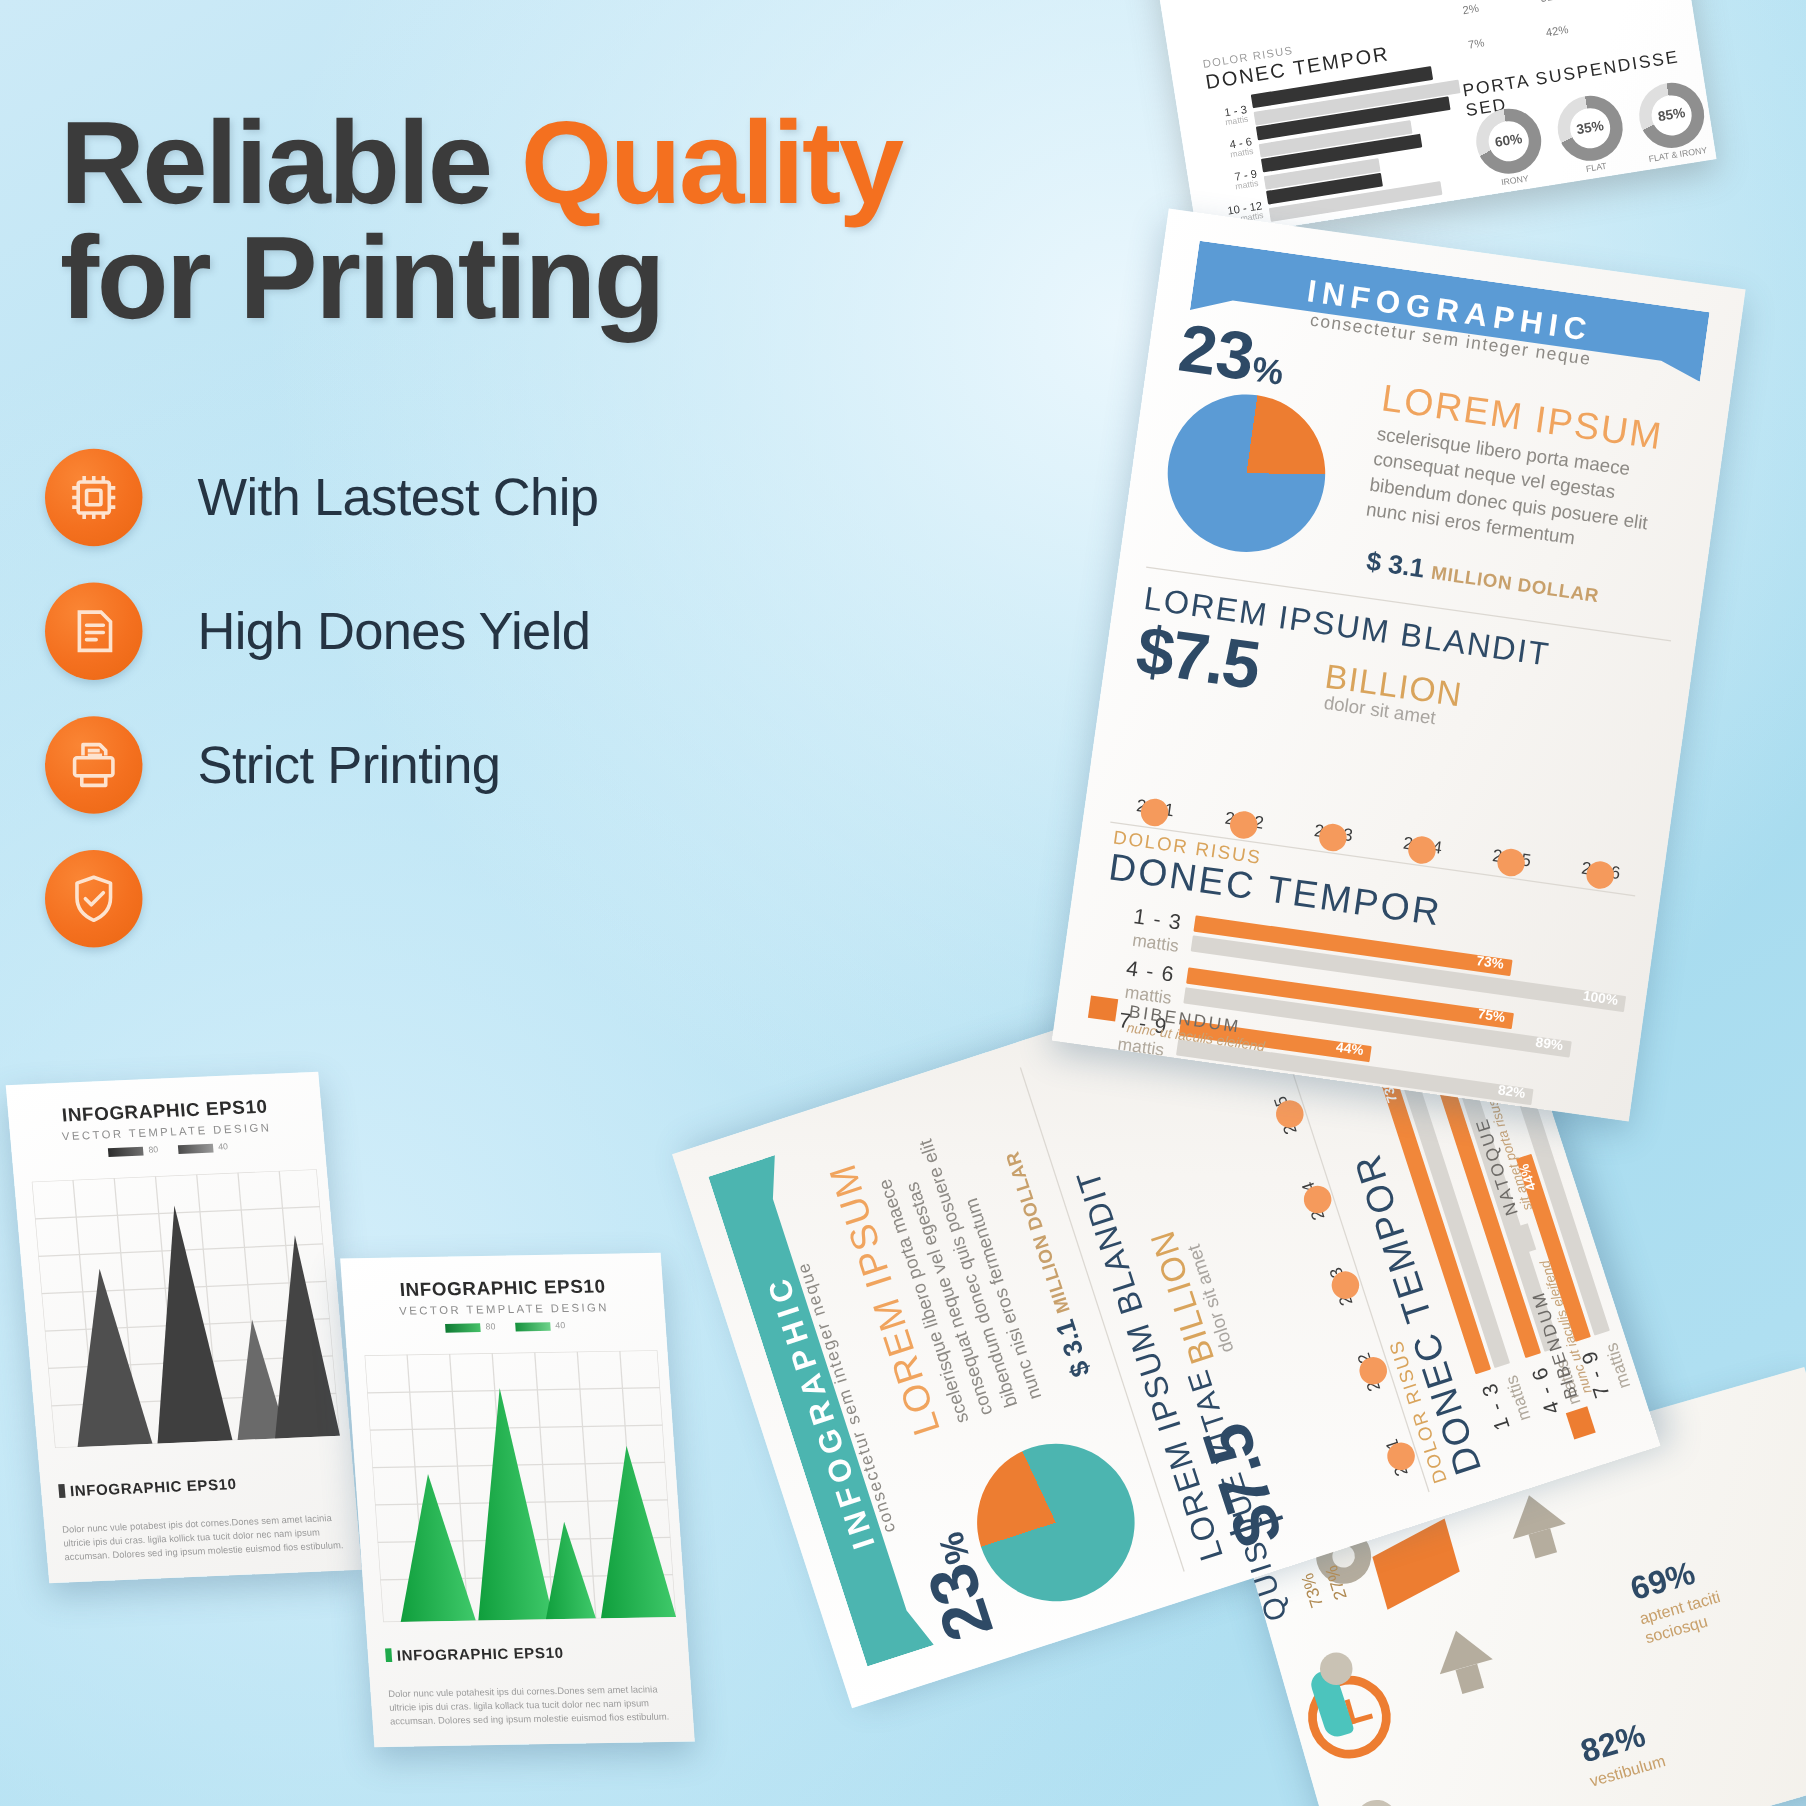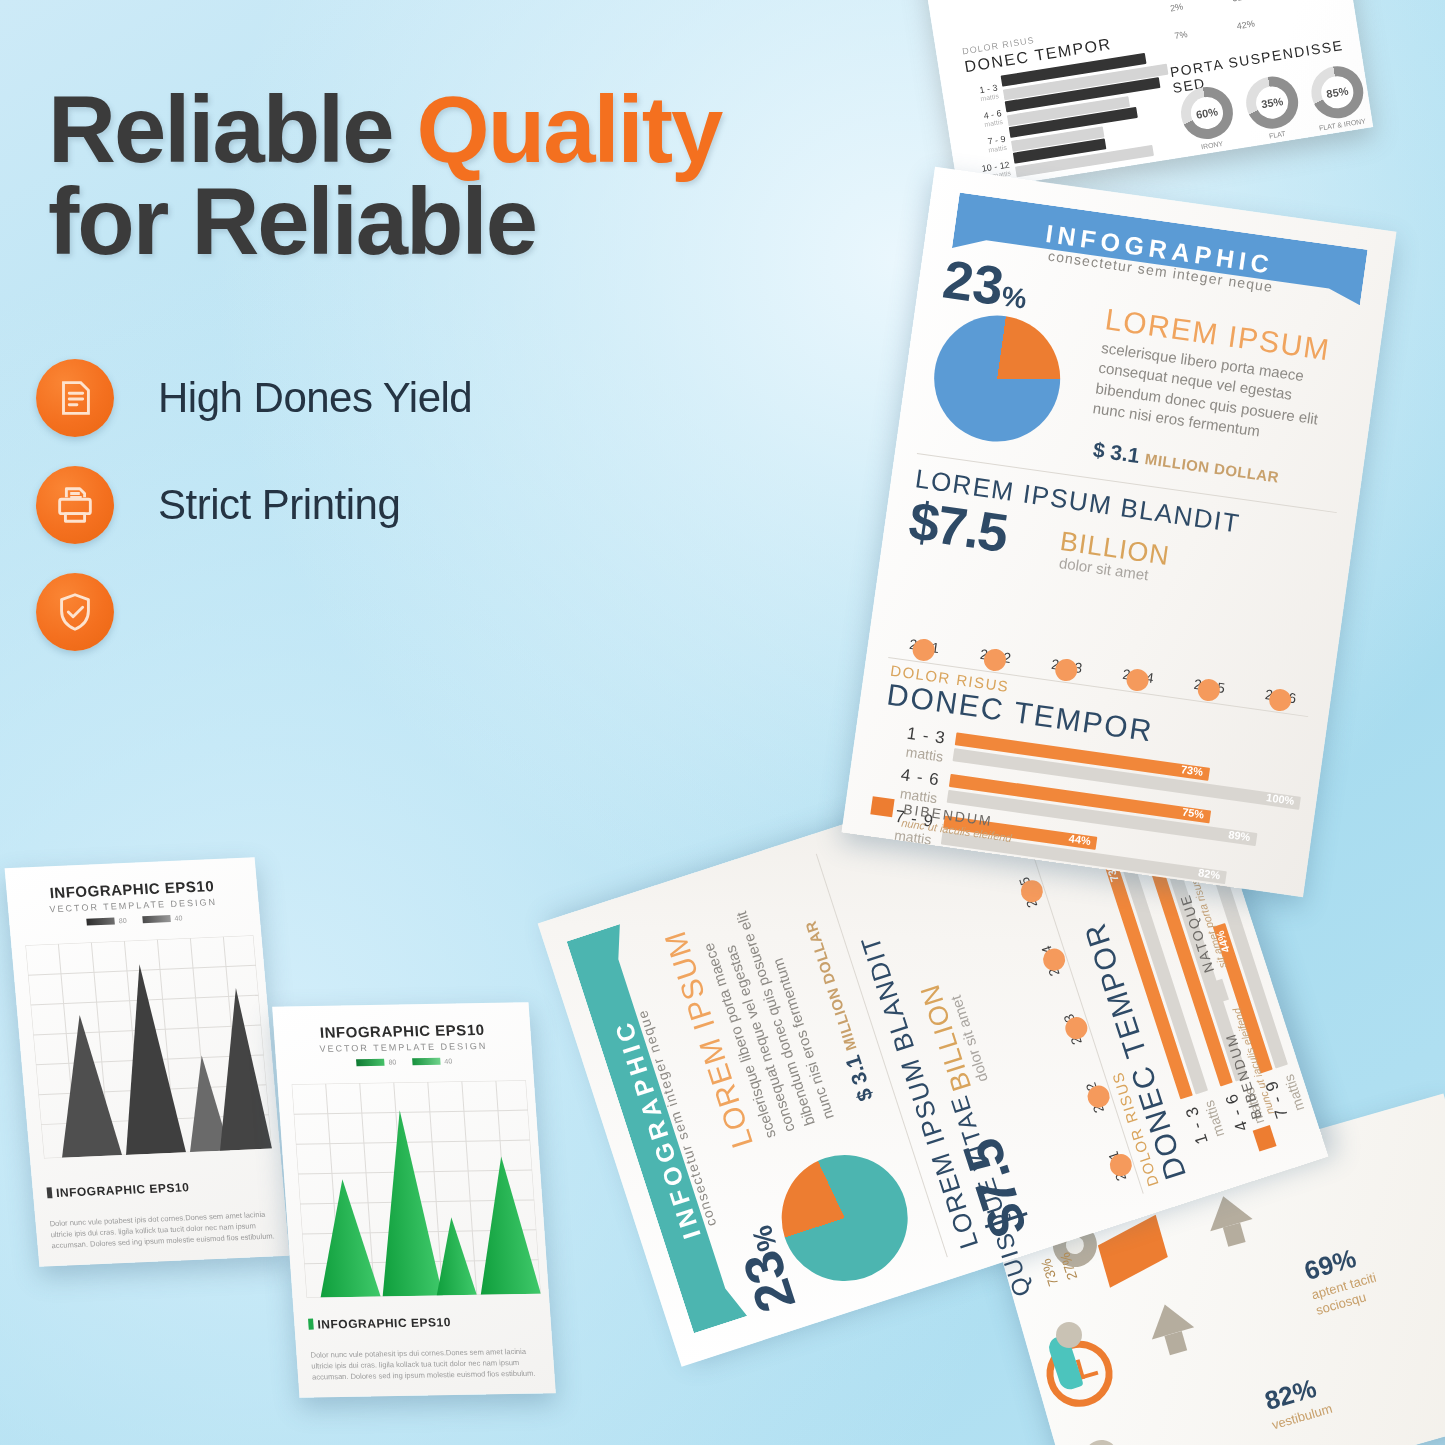--- a/index.html
+++ b/index.html
@@ -186,25 +186,35 @@
   .sp-foot-t { position:absolute; left:14px; bottom:66px; font-size:12px; font-weight:bold; color:#2c2c2c; letter-spacing:.5px; }
   .sp-foot-b { position:absolute; left:14px; right:12px; bottom:14px; font-size:7.5px; line-height:1.45; color:#9b9b9b; }
   .sp-mark { display:inline-block; width:5px; height:11px; background:#3c3c3c; vertical-align:-1px; margin-right:4px; }
   .sp-mark.green { background:#1faa4b; }
 </style>
 </head>
 <body>
 
 <div class="headline">
   <span>Reliable </span><span class="hl-orange">Quality</span><br>
-  <span>for Reliable</span>
+  <span>for Printing</span>
 </div>
 
 <div class="features">
 
+  <div class="feature">
+    <span class="f-icon">
+      <svg viewBox="0 0 48 48" fill="none" stroke="#fde3cf" stroke-width="3">
+        <rect x="11" y="11" width="26" height="26" rx="2"></rect>
+        <rect x="18" y="18" width="12" height="12" rx="1"></rect>
+        <path d="M16 11V6M24 11V6M32 11V6M16 42v-5M24 42v-5M32 42v-5M11 16H6M11 24H6M11 32H6M42 16h-5M42 24h-5M42 32h-5"></path>
+      </svg>
+    </span>
+    <span class="f-label">With Lastest Chip</span>
+  </div>
 
   <div class="feature">
     <span class="f-icon">
       <svg viewBox="0 0 48 48" fill="none" stroke="#fde3cf" stroke-width="3" stroke-linecap="round">
         <path d="M12 8h18l8 8v24H12z"></path>
         <path d="M18 19h14M18 25h14M18 31h8"></path>
       </svg>
     </span>
     <span class="f-label">High Dones Yield</span>
   </div>

